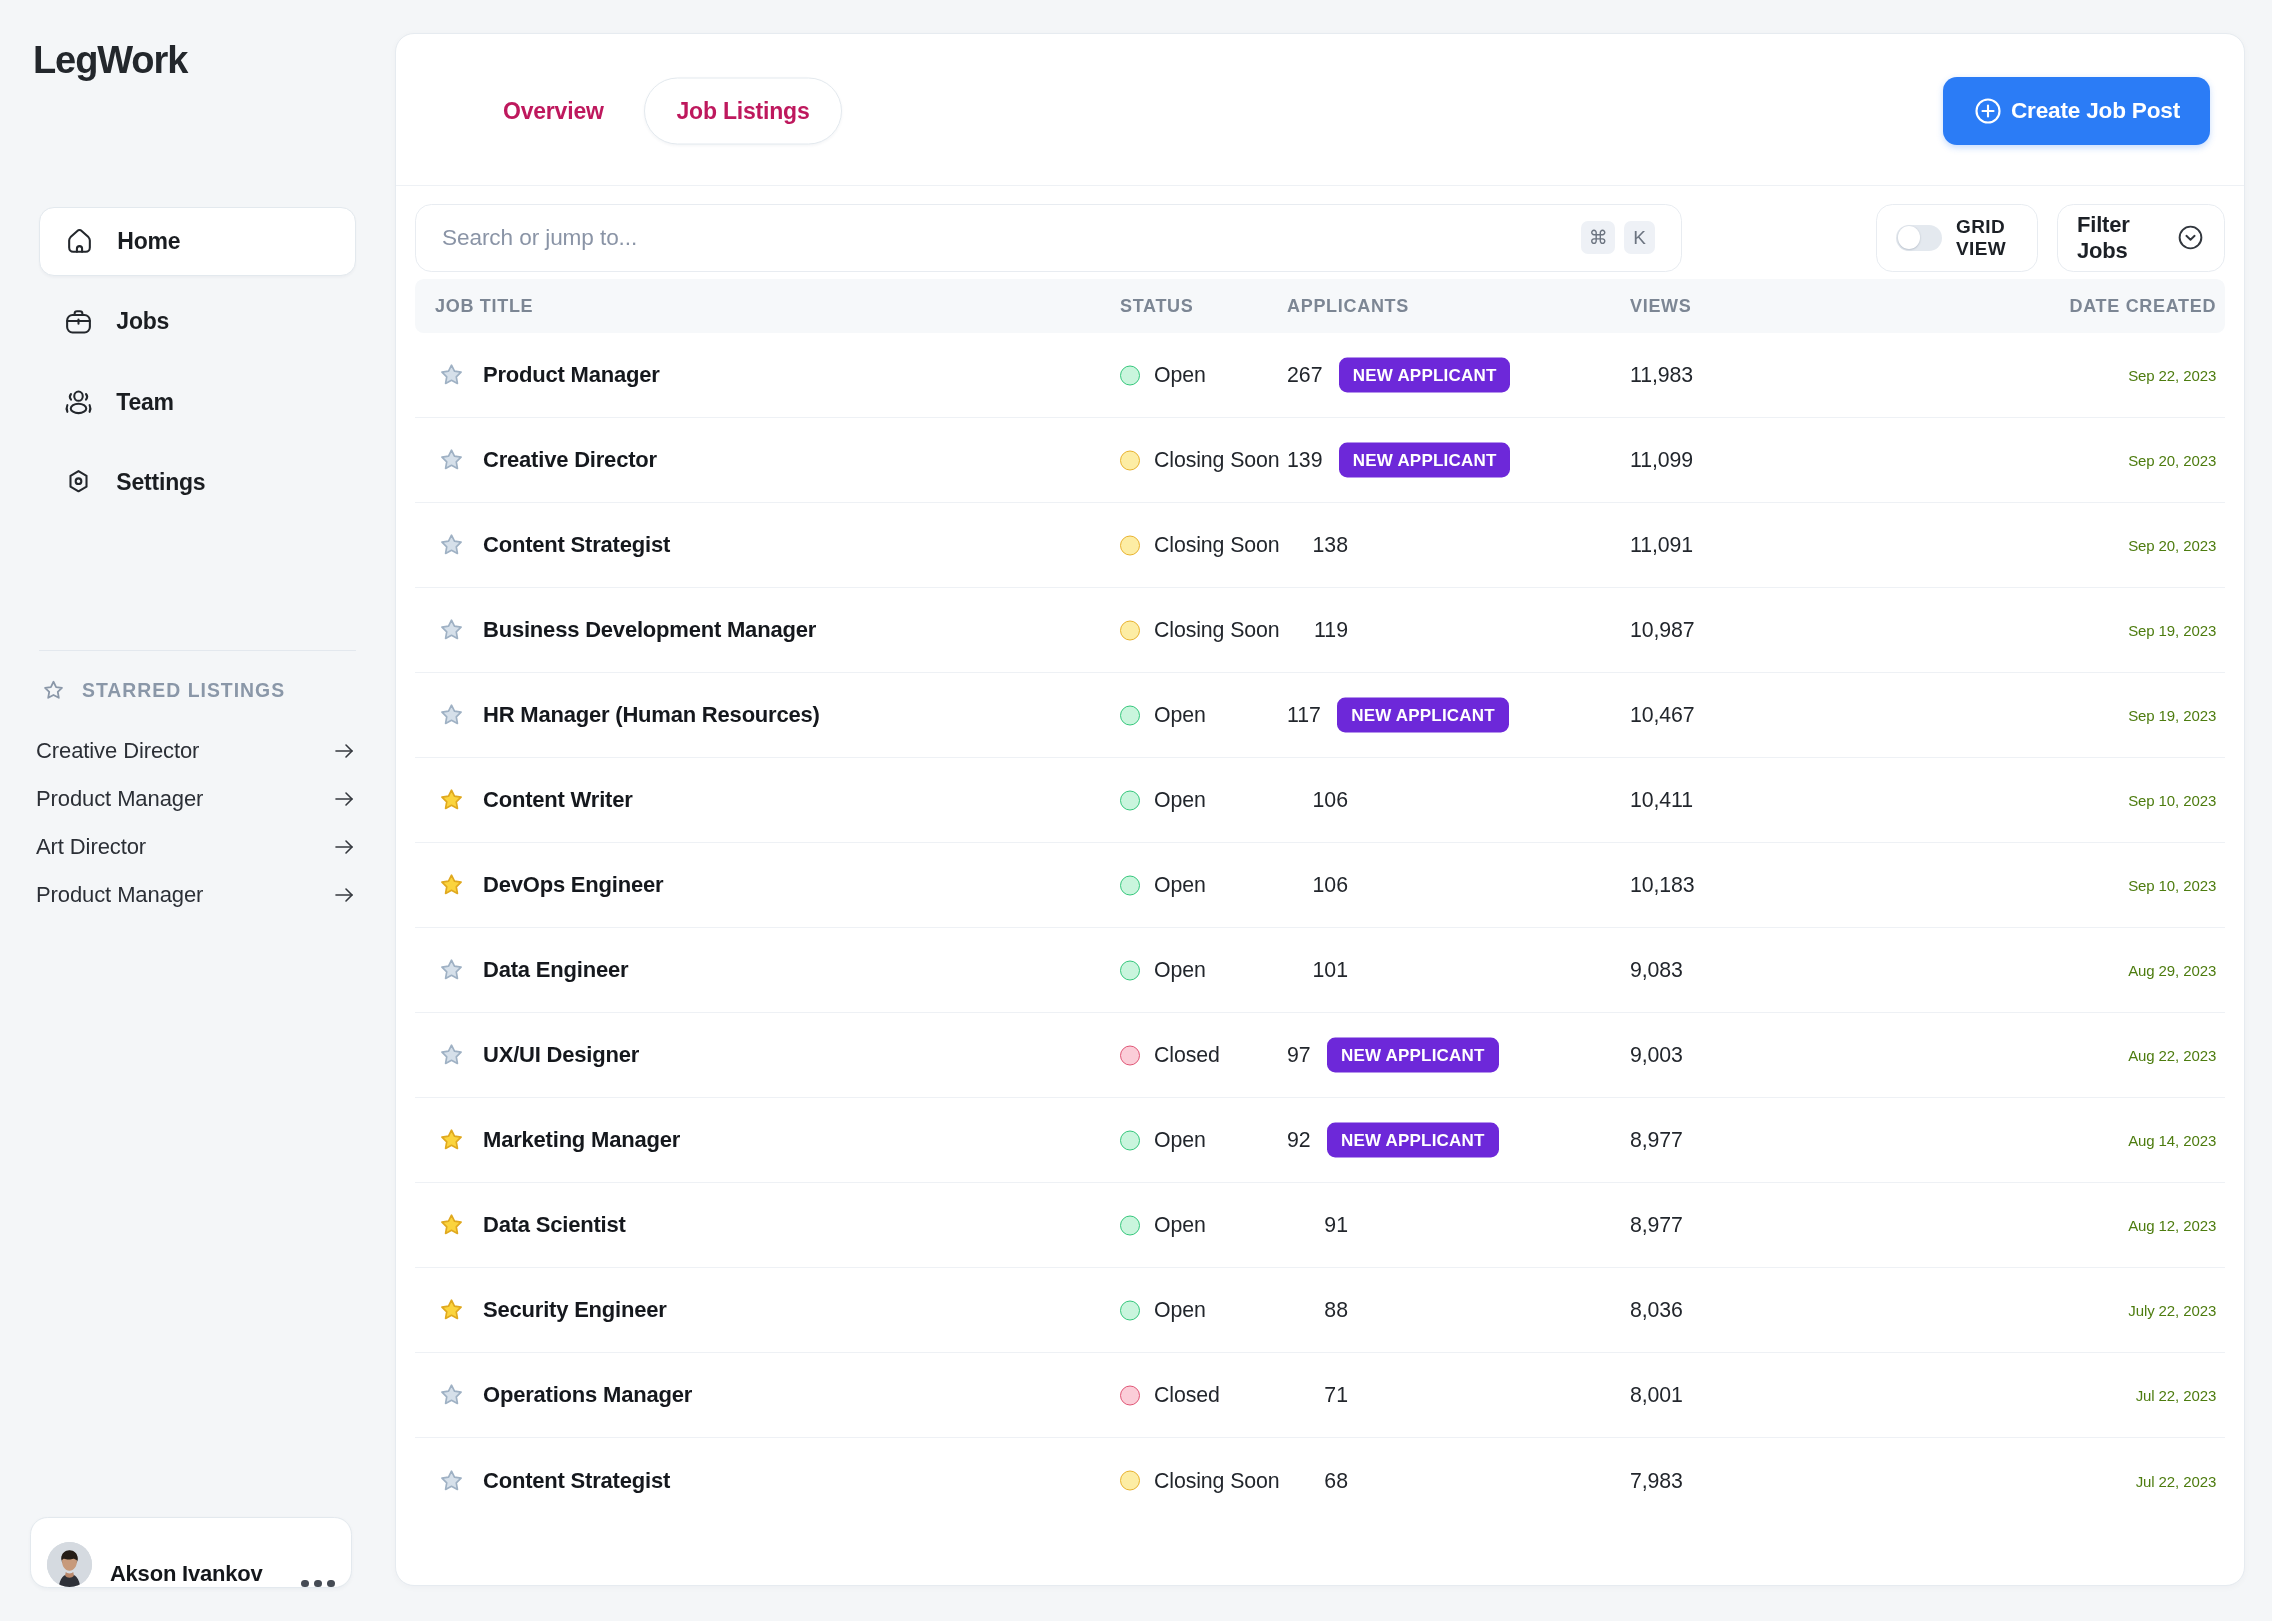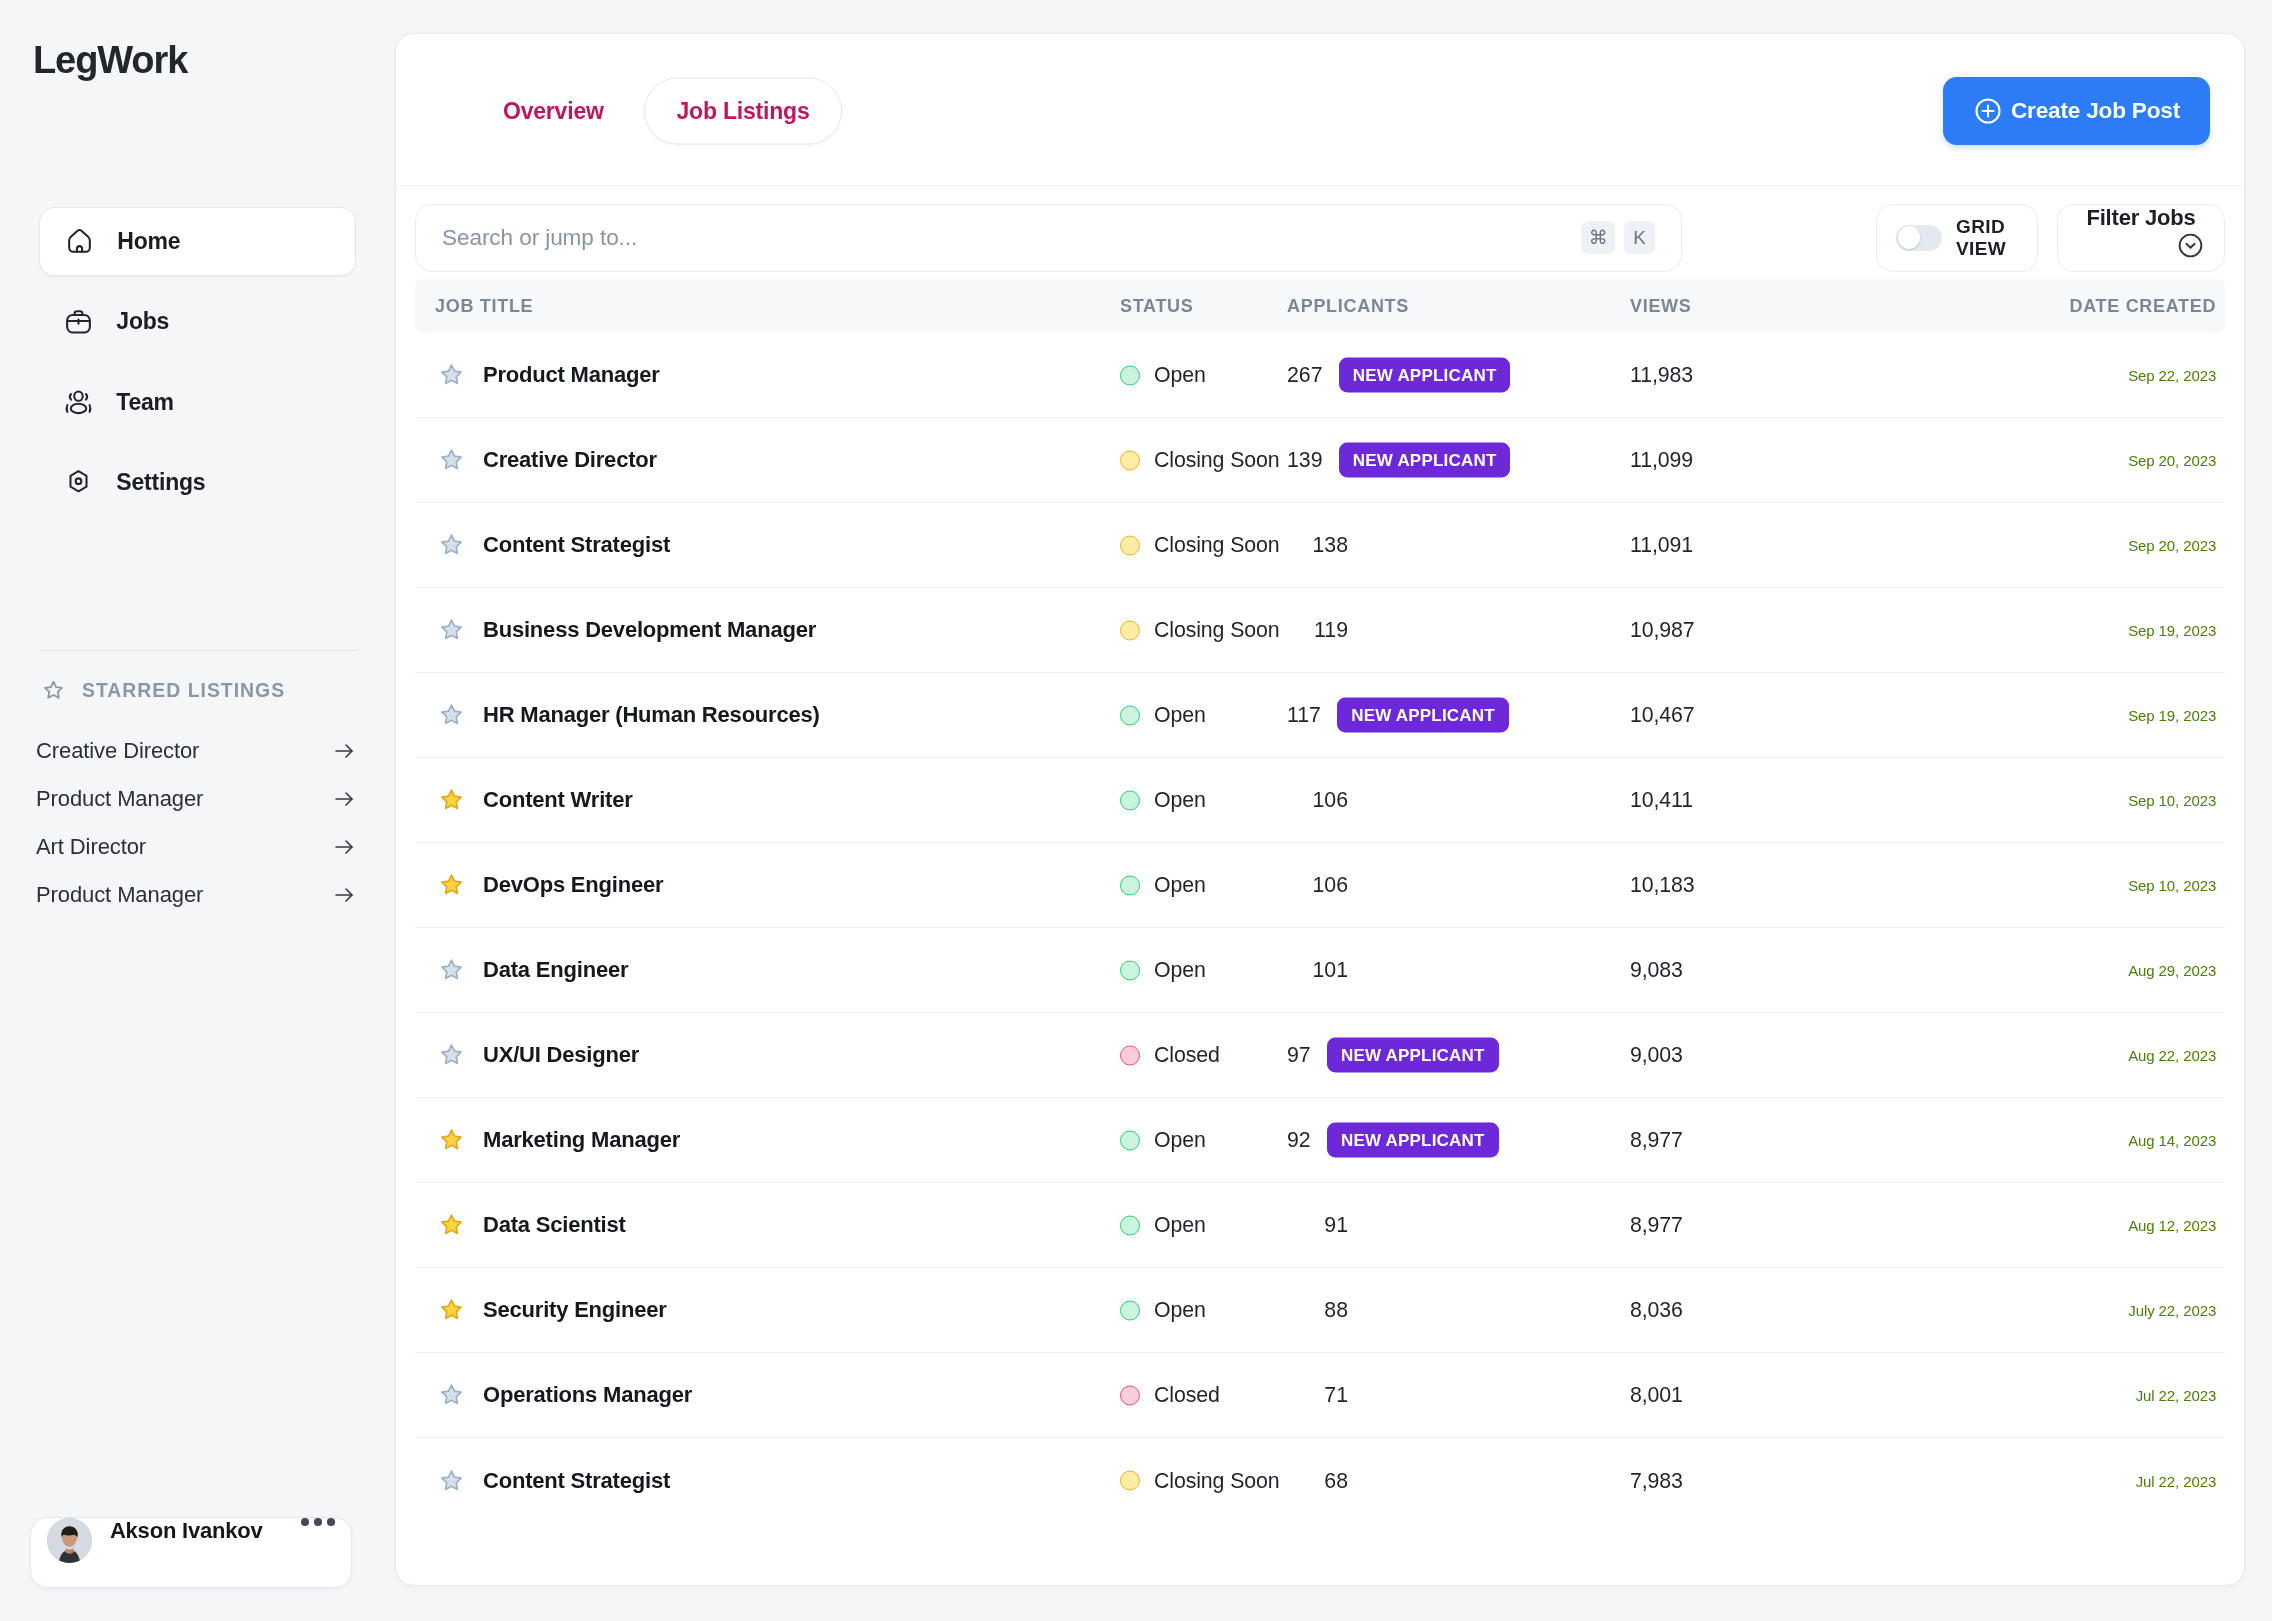--- a/index.html
+++ b/index.html
@@ -152,21 +152,21 @@
   .user-card {
     position: absolute;
     left: 30px;
     bottom: 34px;
     width: 322px;
     height: 71px;
     background: #ffffff;
     border: 1.3px solid #e3e9ee;
     border-radius: 17.6px;
     display: flex;
-    align-items: flex-start;
+    align-items: flex-end;
     padding: 0 16.3px;
     box-shadow: 0 1.3px 3.8px rgba(20,40,70,0.04);
     cursor: pointer;
     margin-top: 12px;
   }
   .avatar {
     width: 45px; height: 45px;
     flex: 0 0 45px;
     border-radius: 50%;
     overflow: hidden;
@@ -348,21 +348,20 @@
     top: 17.6px;
     width: 168px;
     height: 68px;
     background: #ffffff;
     border: 1.3px solid #e8ecf1;
     border-radius: 16.3px;
     display: flex;
     align-items: center;
     padding: 0 19px;
     cursor: pointer;
-    flex-direction: column;
   }
   .filter-label {
     font-size: 22px;
     font-weight: 700;
     color: #1c2026;
     letter-spacing: -0.2px;
   }
   .filter-chevron { margin-left: auto; color: #32373e; display: flex; }
 
   

